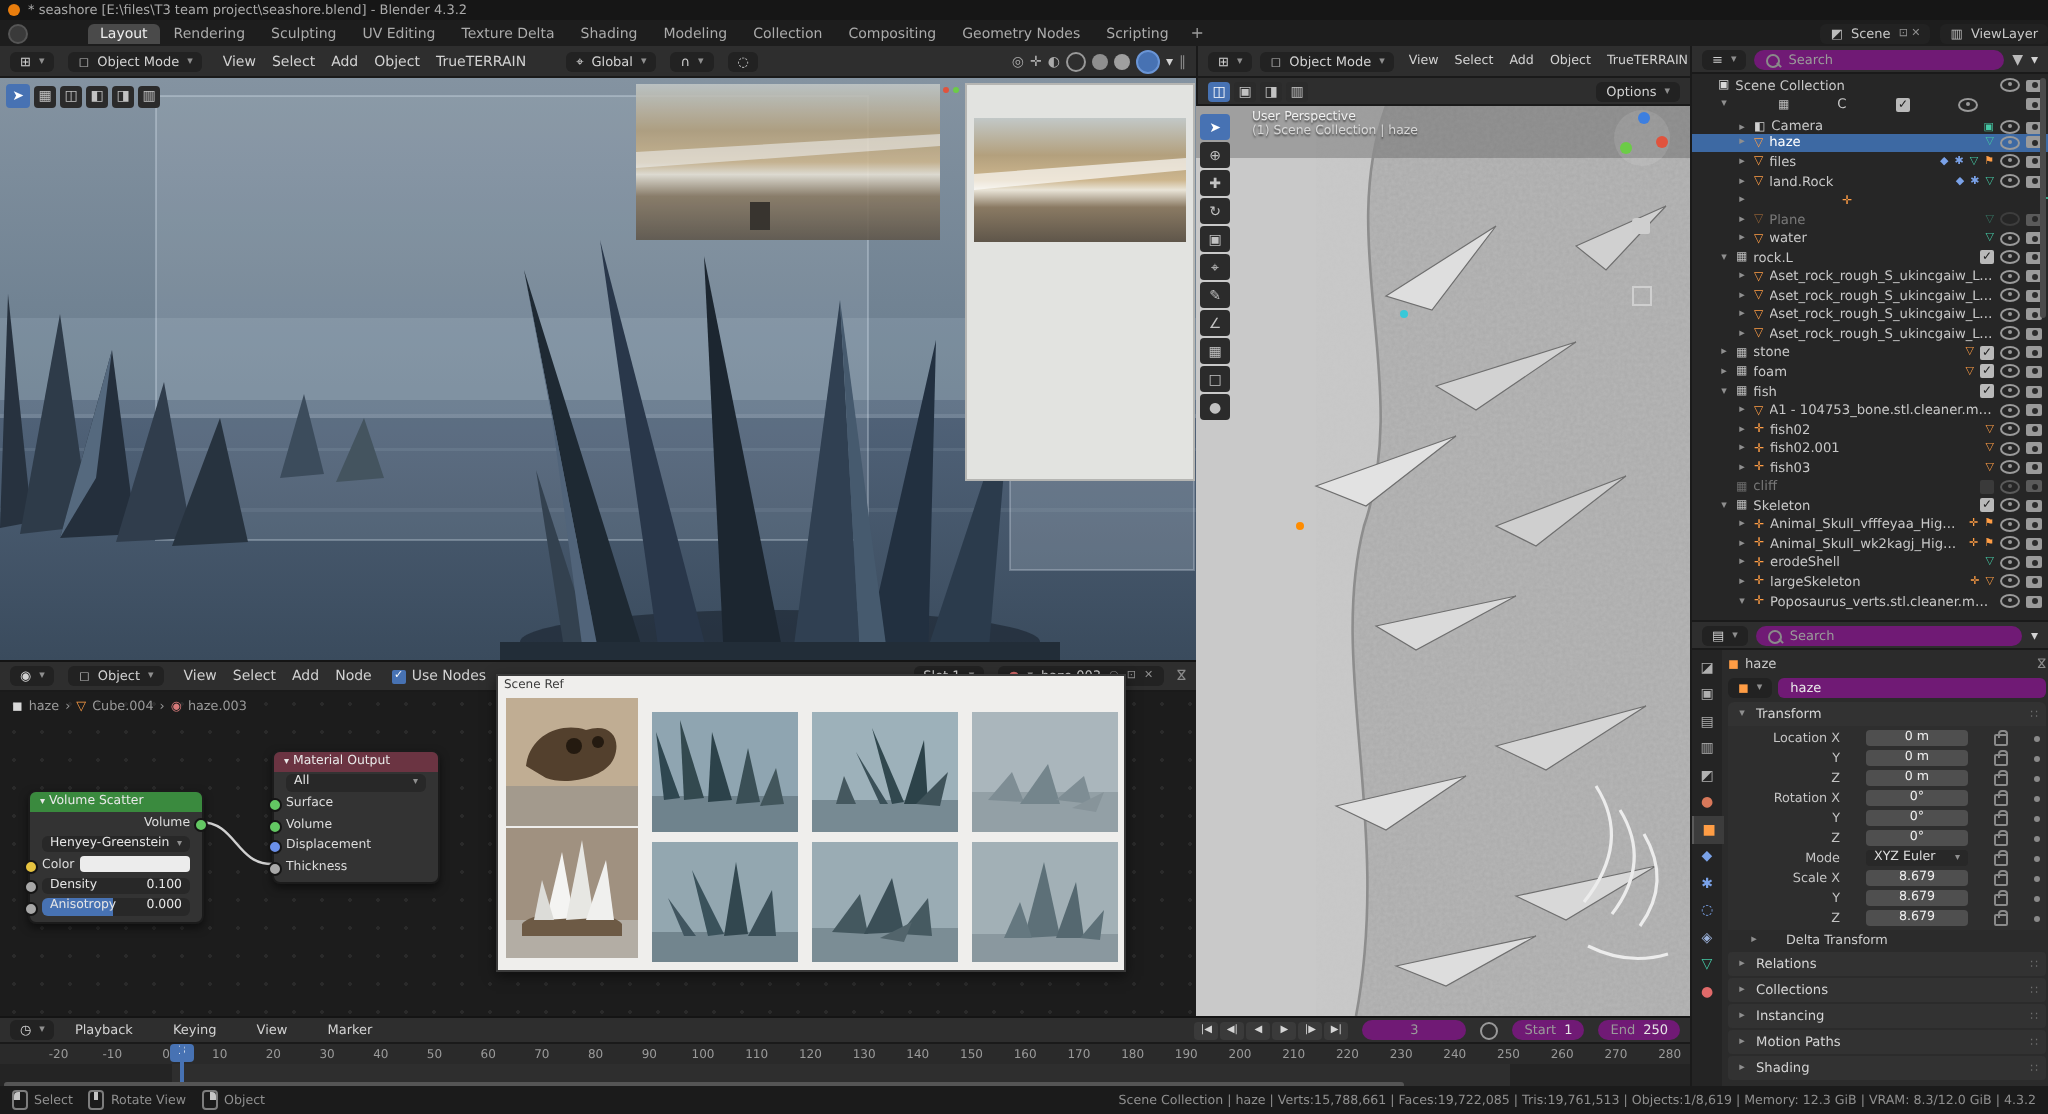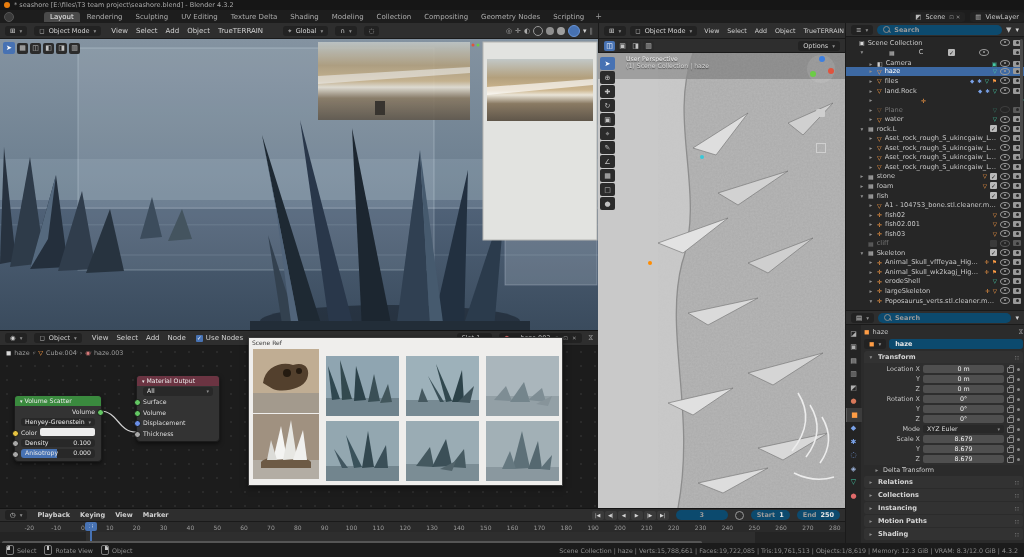--- a/index.html
+++ b/index.html
@@ -7,22 +7,22 @@
        font-family:"DejaVu Sans","Liberation Sans",sans-serif;color:#c8c8c8;
        -webkit-font-smoothing:antialiased;}
   .abs{position:absolute;}
   .flex{display:flex;align-items:center;}
   .hdr{background:#2e2e2e;display:flex;align-items:center;gap:7px;padding:0 5px;
        font-size:7px;color:#d2d2d2;box-sizing:border-box;border-bottom:1px solid #1a1a1a;}
   .menu{padding:1px 3px;border-radius:2px;white-space:nowrap;cursor:default;}
   .dd{background:#222;border-radius:3px;padding:1px 5px;display:flex;gap:4px;align-items:center;
       font-size:6.5px;white-space:nowrap;}
   .dd .car{color:#8f8f8f;font-size:5.5px;}
-  .pill{background:#0c4a6e;border-radius:7px;padding:1px 6px;font-size:6.5px;color:#9a9a9a;
-        display:flex;gap:4px;align-items:flex-start;font-weight:bold;}
+  .pill{background:#701a75;border-radius:7px;padding:1px 6px;font-size:6.5px;color:#9a9a9a;
+        display:flex;gap:4px;align-items:flex-end;}
   .tab{padding:1px 6px;font-size:7px;color:#ababab;border-radius:3px 3px 0 0;white-space:nowrap;}
   .tab.active{background:#4a4a4a;color:#eee;}
   .ws-add{color:#9a9a9a;font-size:8px;padding:0 3px;}
   .icn{display:inline-block;text-align:center;}
   
   .i-eye{display:inline-block;width:8px;height:5px;border:1px solid #9a9a9a;border-radius:50%;position:relative;flex:none;}
   .i-eye::after{content:"";position:absolute;left:2.5px;top:1px;width:2px;height:2px;border-radius:50%;background:#9a9a9a;}
   .i-eye.off{border-color:#5c5c5c;} .i-eye.off::after{background:transparent;}
   .i-cam{display:inline-block;width:8px;height:6px;background:#9a9a9a;border-radius:1px;position:relative;flex:none;}
   .i-cam::after{content:"";position:absolute;left:2.5px;top:1.5px;width:3px;height:3px;border-radius:50%;background:#2b2b2b;}
@@ -39,28 +39,28 @@
   .mi.l::before{left:0;top:0;width:3px;height:4px;border-radius:2px 0 0 0;}
   .mi.m::before{left:2px;top:0;width:2px;height:4px;}
   .mi.r::before{right:0;top:0;width:3px;height:4px;border-radius:0 2px 0 0;}
   
   .orow{display:flex;align-items:center;height:9.55px;padding-right:3px;font-size:6.6px;gap:3px;white-space:nowrap;}
   .orow .lbl{overflow:hidden;text-overflow:ellipsis;flex:1 1 auto;min-width:0;}
   .orow.sel{background:#3d69a3;color:#fff;}
   .orow.dim .lbl{color:#787878;}
   .oarr{width:6px;color:#8f8f8f;font-size:5.5px;flex:none;text-align:center;}
   
-  .prow{display:flex;align-items:center;height:10px;gap:3px;font-size:6.4px;padding:0 3px 0 0;}
+  .prow{display:flex;align-items:center;height:10px;gap:13px;font-size:6.4px;padding:0 3px 0 0;}
   .prow .plbl{width:56px;text-align:right;color:#c4c4c4;flex:none;}
   .pfield{flex:1;background:#4f4f4f;border-radius:2px;height:8.6px;line-height:8.6px;text-align:center;
           color:#f0f0f0;font-size:6.3px;}
   .pdrop{flex:1;background:#282828;border-radius:2px;height:8.6px;line-height:8.6px;color:#ddd;
          font-size:6.3px;padding:0 4px;display:flex;justify-content:space-between;}
   .psec{display:flex;align-items:center;height:12px;background:#323232;border-radius:2px;margin-top:1px;
-        font-size:6.6px;gap:4px;padding:0 4px;color:#d5d5d5;font-weight:bold;}
+        font-size:6.6px;gap:4px;padding:0 4px;color:#d5d5d5;}
   .psec .grip{margin-left:auto;color:#6e6e6e;font-size:6px;}
   .ptab{width:15px;height:13.5px;display:flex;align-items:center;justify-content:center;font-size:7px;}
   .ptab.active{background:#3c3c3c;border-left:1px solid #5a5a5a;}
   
   .node{position:absolute;background:#333;border-radius:4px;border:1px solid #1b1b1b;
         box-shadow:0 2px 4px rgba(0,0,0,.5);font-size:6.2px;color:#ddd;}
   .nhead{height:10px;line-height:10px;border-radius:3px 3px 0 0;padding:0 5px;color:#e8e8e8;font-size:6.2px;}
   .nrow{position:relative;height:10.5px;display:flex;align-items:center;padding:0 6px;gap:3px;}
   .nsock{position:absolute;width:5px;height:5px;border-radius:50%;border:1px solid #151515;top:2.5px;}
   .nslider{flex:1;background:#282828;border-radius:3px;height:8.5px;line-height:8.5px;display:flex;
@@ -928,21 +928,21 @@
       </div>
     </div>
   </div>
 
   <div class="abs" style="left:0;top:508px;width:845px;height:35px;background:#242424;border-top:1px solid #141414;box-sizing:border-box;">
     <div class="hdr" style="height:13px;font-size:6.5px;">
       <span class="dd">
           <span class="icn">◷</span>
           <span class="car">▾</span>
         </span>
-      <span id="tl-menus" class="flex" style="gap:4px;font-weight:bold;">
+      <span id="tl-menus" class="flex" style="gap:14px;">
           <span class="menu">Playback</span>
           <span class="menu">Keying</span>
           <span class="menu">View</span>
           <span class="menu">Marker</span>
         </span>
       <span style="flex:1;"></span>
       <span id="tl-buttons" class="flex" style="gap:1px;">
           <span class="pbtn">|◀</span>
           <span class="pbtn">◀|</span>
           <span class="pbtn">◀</span>

